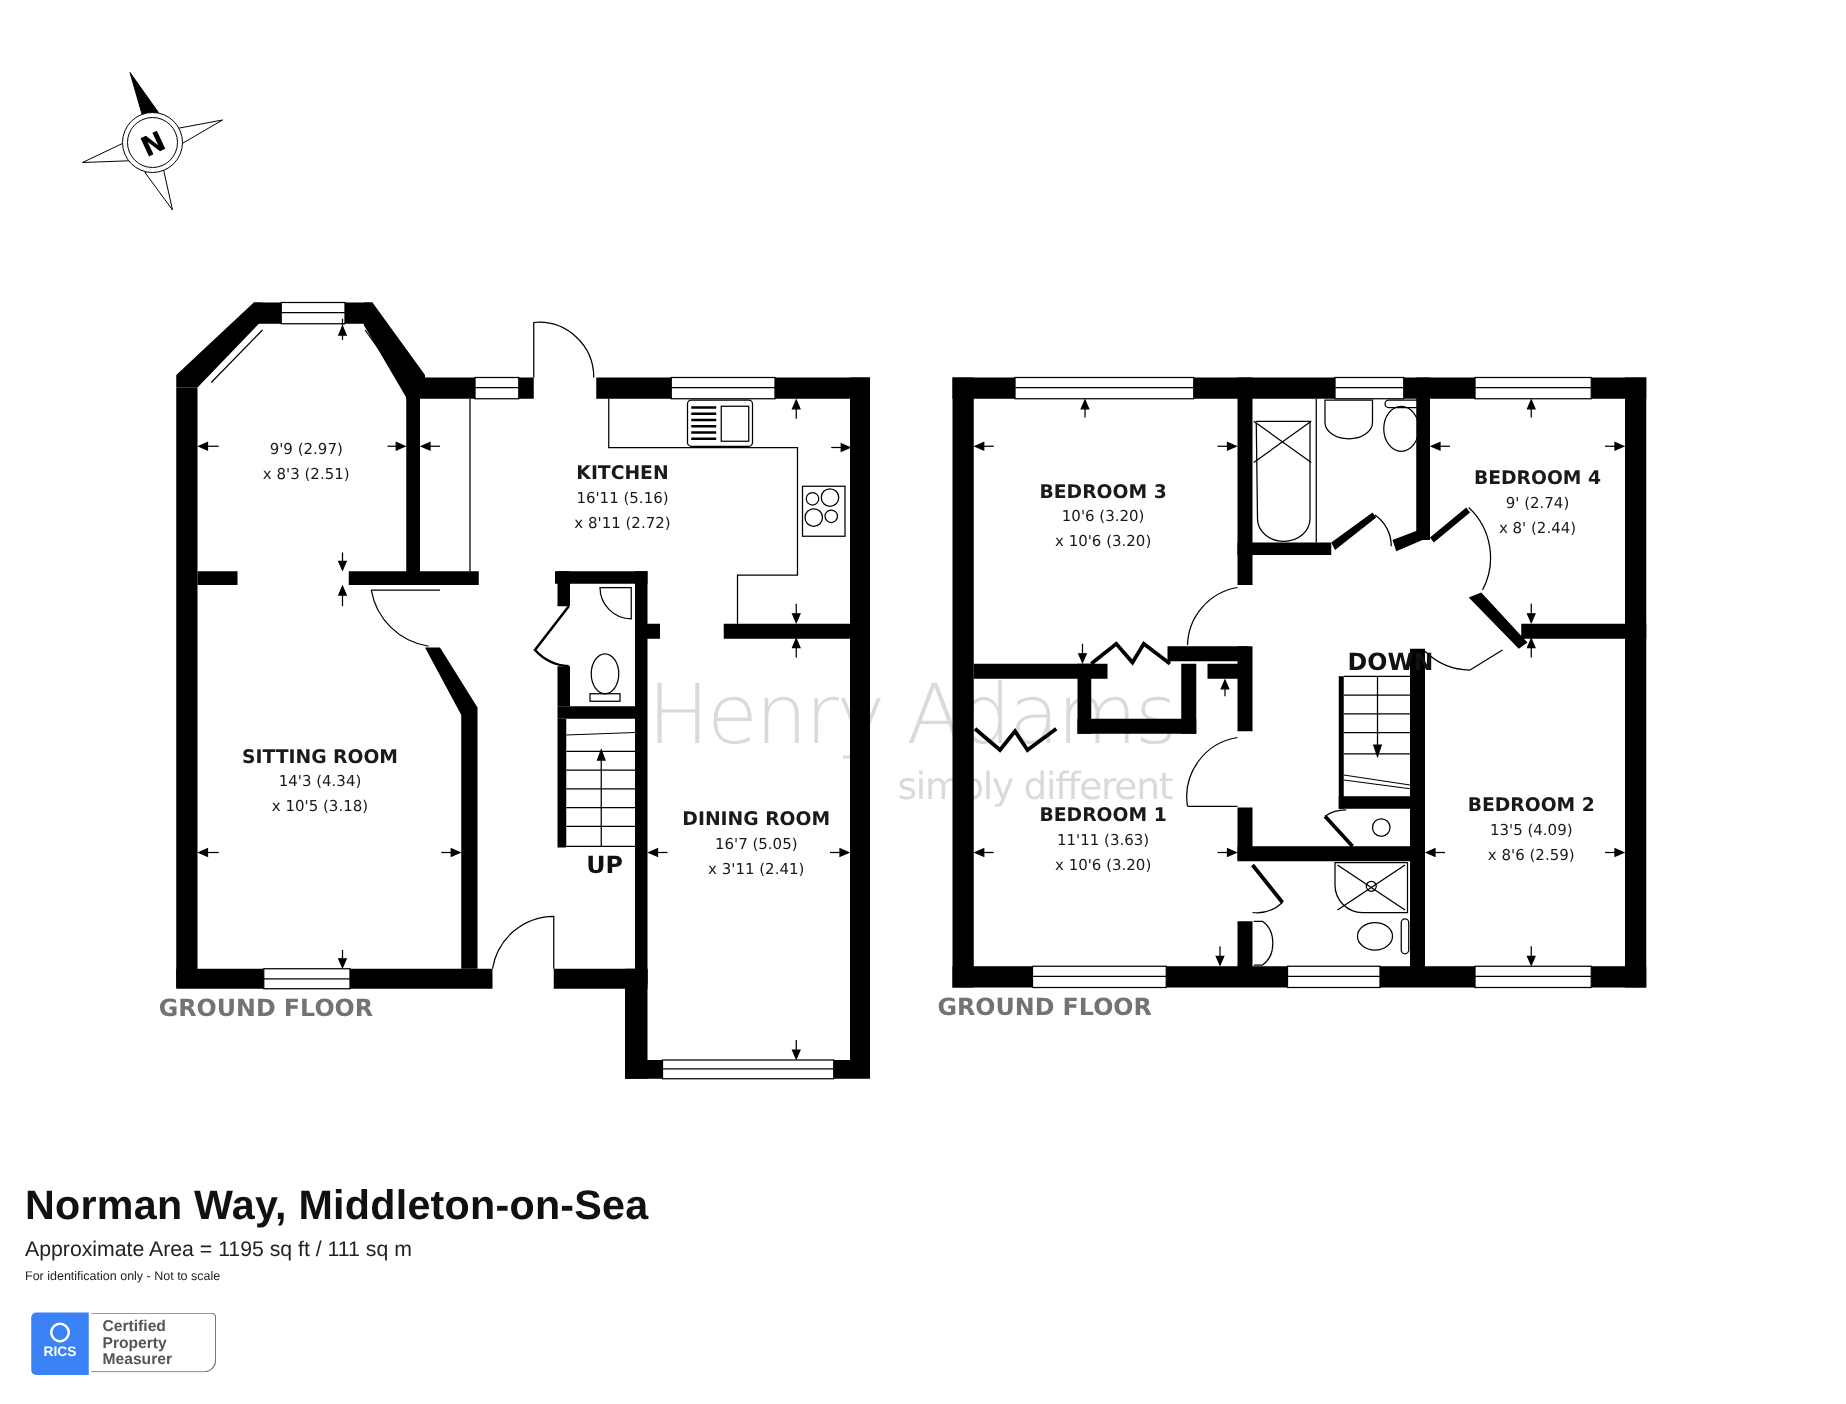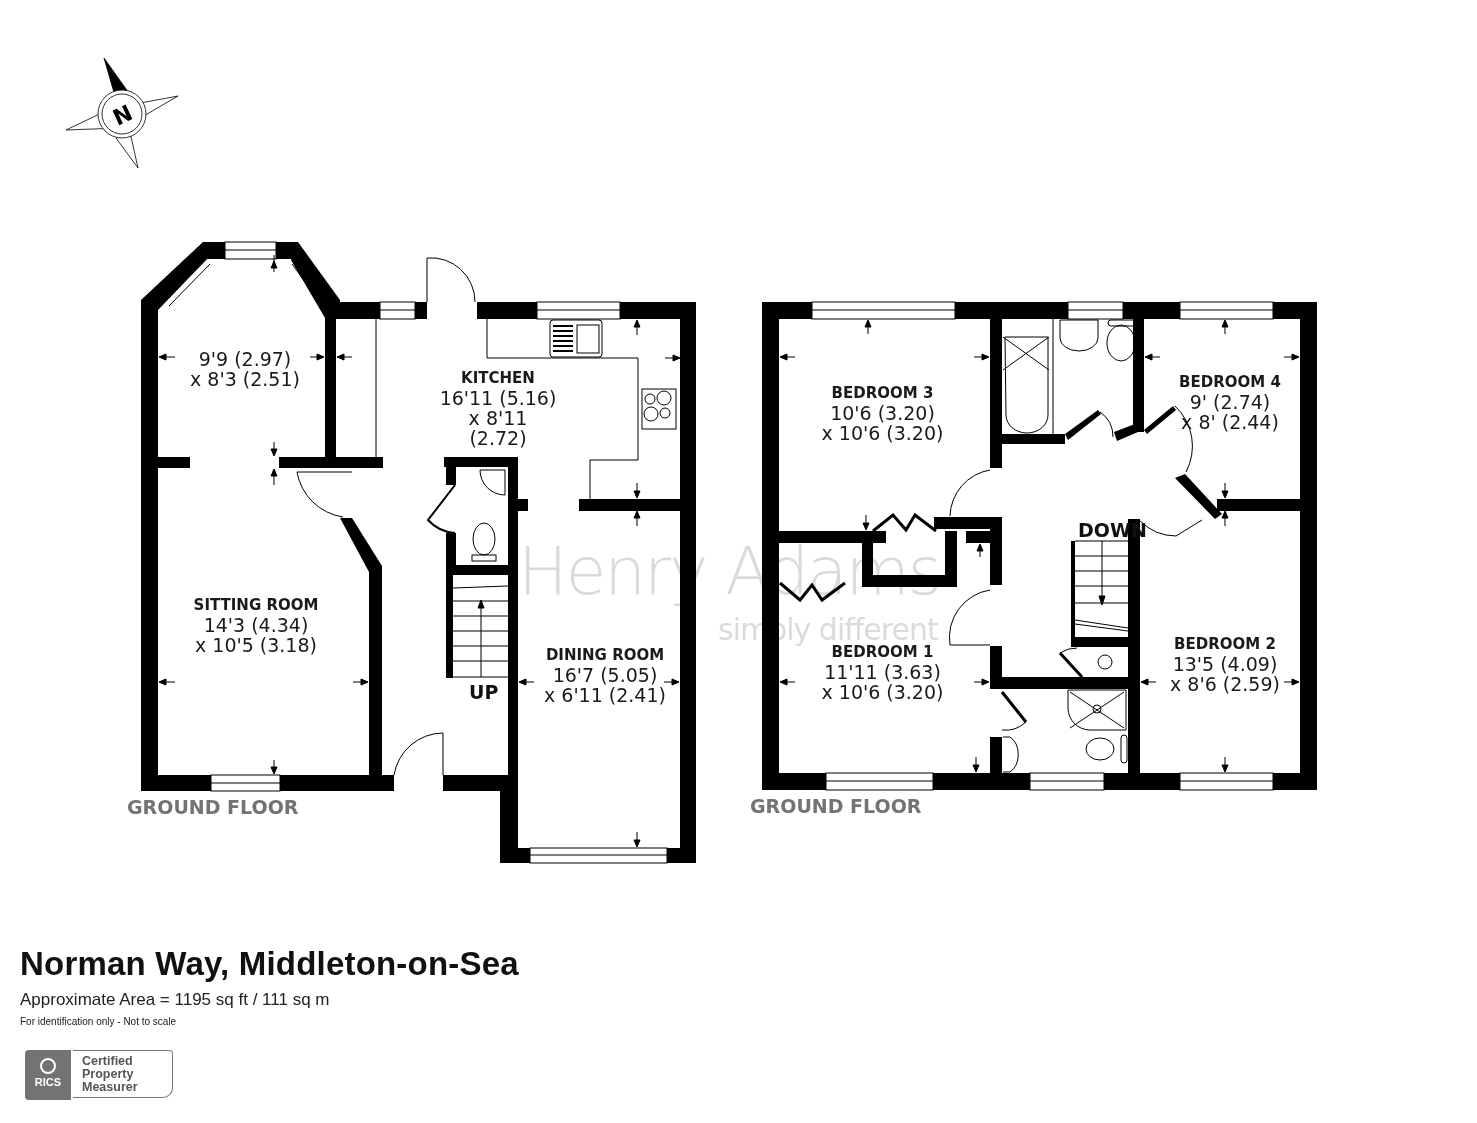--- a/index.html
+++ b/index.html
@@ -1,27 +1,27 @@
 <!DOCTYPE html>
 <html><head>
 <meta charset="utf-8">
 <style>
   html, body { margin: 0; padding: 0; background: #ffffff; }
   body { width: 1477px; height: 1123px; position: relative; overflow: hidden; font-family: "DejaVu Sans", sans-serif; color: #111; }
   svg.plan { position: absolute; left: 0; top: 0; }
   .room-label { position: absolute; text-align: center; line-height: 20px; color: #1a1a1a; font-family: "DejaVu Sans", sans-serif; }
   .room-name { font-weight: bold; font-size: 15px; display: block; }
-  .room-dim { font-size: 19px; display: block; }
+  .room-dim { font-size: 12px; display: block; }
   .floor-label { position: absolute; font-weight: bold; font-size: 19px; font-family: "DejaVu Sans", sans-serif; color: #737373; }
   .small-bold { position: absolute; font-weight: bold; font-size: 19px; text-align: right; }
   .title { position: absolute; left: 20px; top: 945px; font-family: "Liberation Sans", sans-serif; font-weight: bold; font-size: 33px; color: #111; letter-spacing: 0.2px; }
   .area { position: absolute; left: 20px; top: 990px; font-family: "Liberation Sans", sans-serif; font-size: 17px; color: #222; }
   .note { position: absolute; left: 20px; top: 1016px; font-family: "Liberation Sans", sans-serif; font-size: 10px; color: #222; }
   .rics { position: absolute; left: 25px; top: 1050px; width: 150px; height: 50px; }
-  .rics-left { position: absolute; left: 0; top: 0; width: 46px; height: 50px; background: #737373; border-radius: 4px 0 0 4px; color: #fff; font-family: "Liberation Sans", sans-serif; font-weight: bold; font-size: 11px; text-align: center; }
+  .rics-left { position: absolute; left: 0; top: 0; width: 46px; height: 50px; background: #3b82f6; border-radius: 4px 0 0 4px; color: #fff; font-family: "Liberation Sans", sans-serif; font-weight: bold; font-size: 11px; text-align: center; }
   .rics-left .crest { display: block; margin: 8px auto 2px; width: 16px; height: 16px; border: 2px solid #fff; border-radius: 50%; box-sizing: border-box; }
   .rics-right { position: absolute; left: 48px; top: 0; width: 100px; height: 48px; border: 1px solid #777; border-left: none; border-radius: 0 4px 10px 0; padding: 4px 0 0 9px; box-sizing: border-box; font-family: "Liberation Sans", sans-serif; font-weight: bold; font-size: 12.5px; line-height: 13px; color: #555; }
   .footer-text { position: absolute; left: 185px; top: 1050px; font-family: "Liberation Sans", sans-serif; font-size: 12px; line-height: 15px; color: #777; }
   .watermark-main { position: absolute; left: 518px; top: 533px; font-family: "DejaVu Sans", sans-serif; font-size: 66px; font-weight: 200; color: rgba(150,150,150,0.35); letter-spacing: -2px; }
   .watermark-sub { position: absolute; left: 718px; top: 612px; font-family: "DejaVu Sans", sans-serif; font-size: 30px; color: rgba(150,150,150,0.35); letter-spacing: -1px; }
 </style>
 </head>
 <body>
 
 <div class="watermark-main">Henry Adams</div>
@@ -320,21 +320,21 @@
   <span class="room-dim">x 10'5 (3.18)</span>
 </div>
 <div class="room-label" style="left:438px; top:368px; width:120px;">
   <span class="room-name">KITCHEN</span>
   <span class="room-dim">16'11 (5.16)</span>
   <span class="room-dim">x 8'11 (2.72)</span>
 </div>
 <div class="room-label" style="left:530px; top:645px; width:150px;">
   <span class="room-name">DINING ROOM</span>
   <span class="room-dim">16'7 (5.05)</span>
-  <span class="room-dim">x 6'11 (2.41)</span>
+  <span class="room-dim">x 3'11 (2.41)</span>
 </div>
 <div class="small-bold" style="left:469px; top:681px;">UP</div>
 <div class="floor-label" style="left:127px; top:796px;">GROUND FLOOR</div>
 
 <div class="room-label" style="left:815px; top:383px; width:135px;">
   <span class="room-name">BEDROOM 3</span>
   <span class="room-dim">10'6 (3.20)</span>
   <span class="room-dim">x 10'6 (3.20)</span>
 </div>
 <div class="room-label" style="left:1175px; top:372px; width:110px;">

